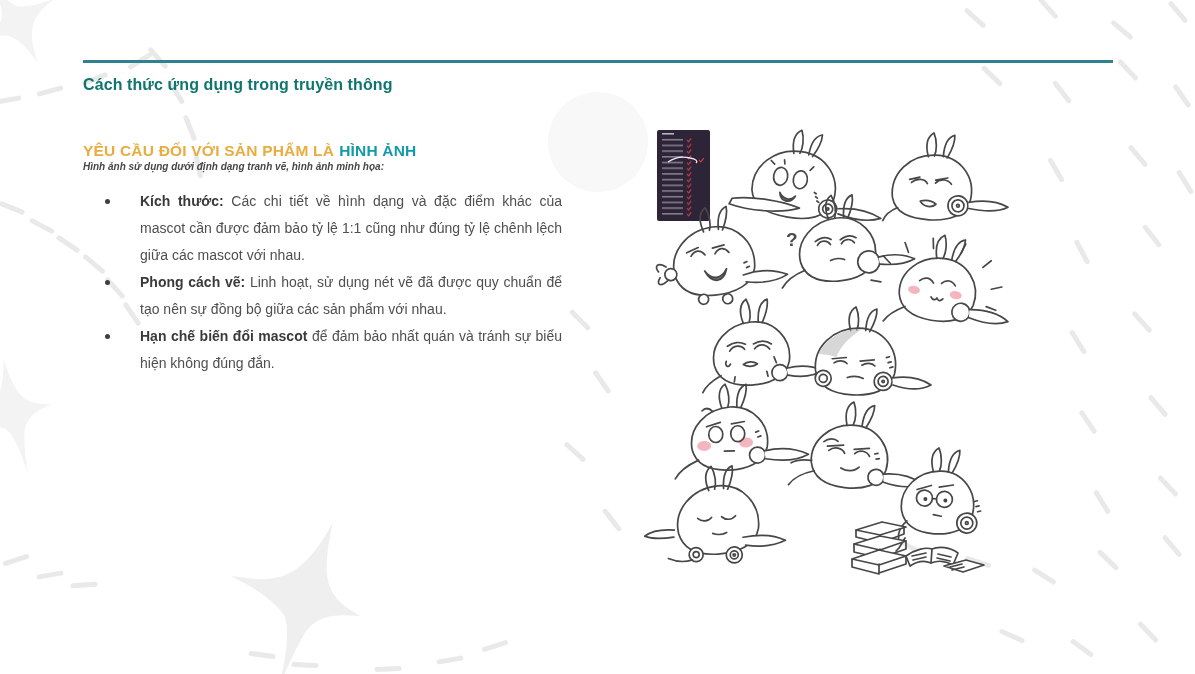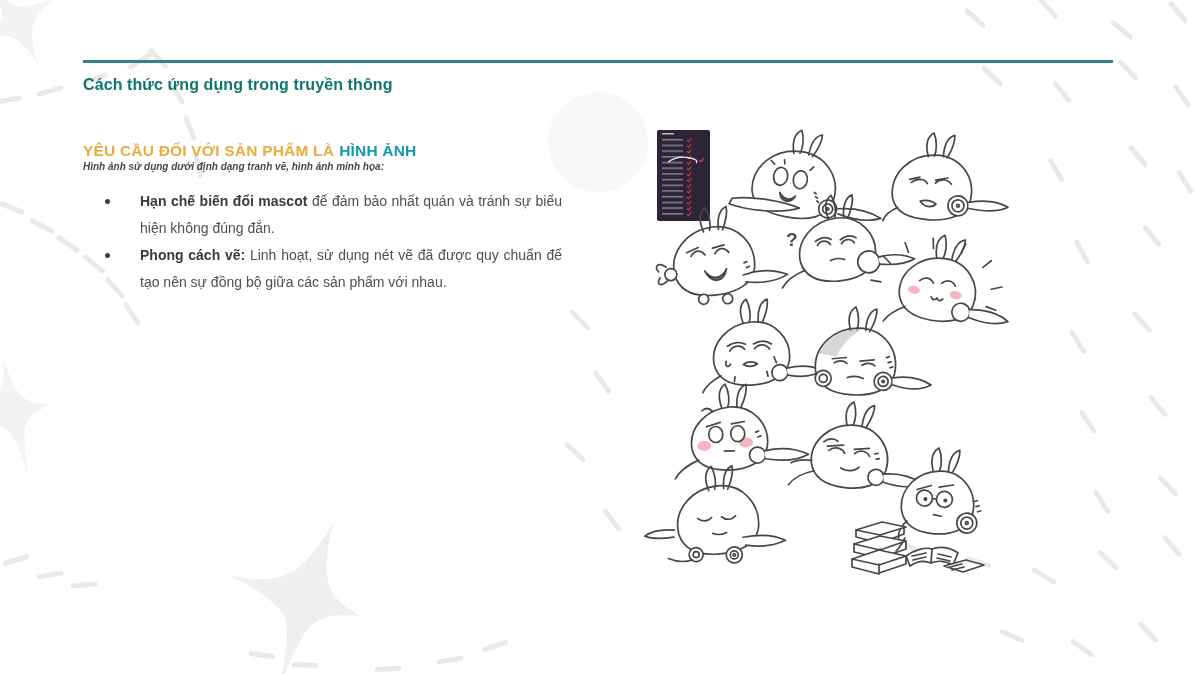--- a/index.html
+++ b/index.html
@@ -101,25 +101,29 @@
 
 <div class="h2 content">
   <span class="part1">YÊU CẦU ĐỐI VỚI SẢN PHẨM LÀ</span><span class="part2">HÌNH ẢNH</span>
 </div>
 
 <div class="intro content">Hình ảnh sử dụng dưới định dạng tranh vẽ, hình ảnh minh họa:</div>
 
 <div class="bullets content">
   <div class="bullet">
     <span class="dot"></span>
-    <p><strong>Hạn chế biến đổi mascot</strong><span> để đảm bảo nhất quán và tránh sự biểu hiện không đúng đắn.</span></p>
+    <p><strong>Kích thước:</strong><span> Các chi tiết về hình dạng và đặc điểm khác của mascot cần được đảm bảo tỷ lệ 1:1 cũng như đúng tỷ lệ chênh lệch giữa các mascot với nhau.</span></p>
   </div>
   <div class="bullet">
     <span class="dot"></span>
     <p><strong>Phong cách vẽ:</strong><span> Linh hoạt, sử dụng nét vẽ đã được quy chuẩn để tạo nên sự đồng bộ giữa các sản phẩm với nhau.</span></p>
+  </div>
+  <div class="bullet">
+    <span class="dot"></span>
+    <p><strong>Hạn chế biến đổi mascot</strong><span> để đảm bảo nhất quán và tránh sự biểu hiện không đúng đắn.</span></p>
   </div>
 </div>
 
 <svg class="sketches" width="380" height="465" viewBox="640 118 380 465" xmlns="http://www.w3.org/2000/svg">
   <defs>
     <pattern id="clrows" x="662" y="137" width="44" height="5.7" patternUnits="userSpaceOnUse">
       <rect x="0" y="2" width="21" height="1.4" fill="#8d8699"></rect>
       <path d="M25,3 l1.6,1.6 l2.6,-3.2" stroke="#cf3a45" stroke-width="1.1" fill="none"></path>
     </pattern>
     <g id="ears">

